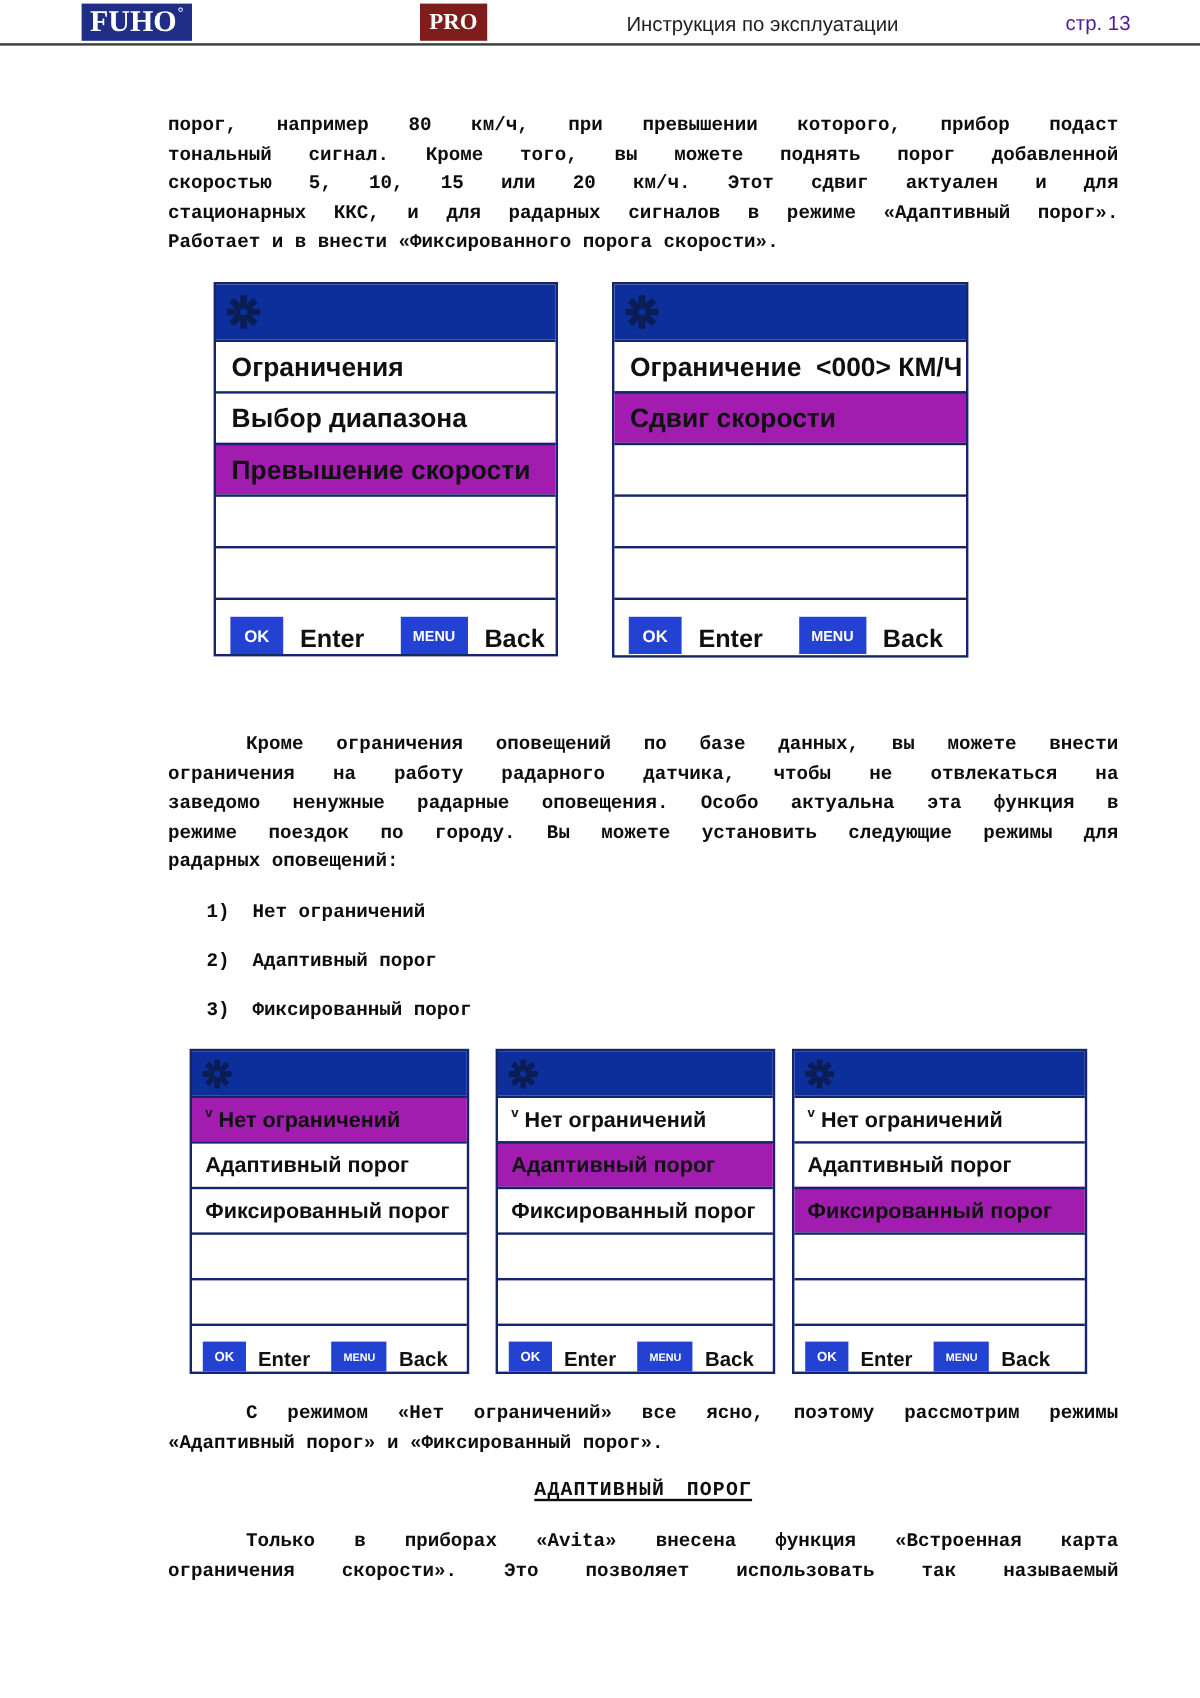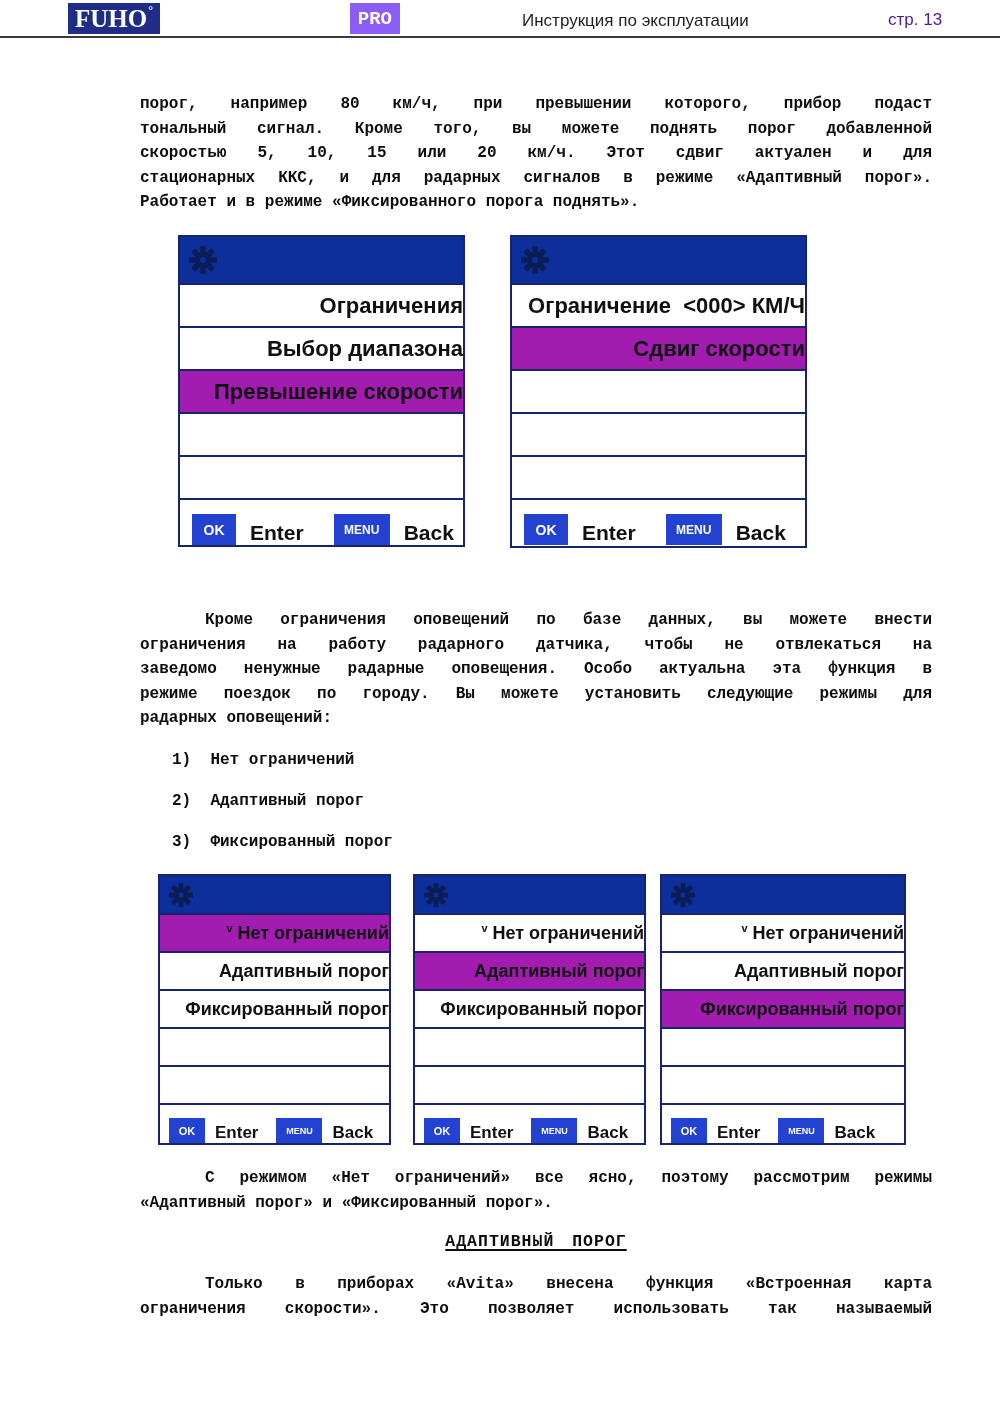--- a/index.html
+++ b/index.html
@@ -6,21 +6,21 @@
   .page{position:relative;width:1000px;height:1415px;background:#ffffff;overflow:hidden;
         font-family:"Liberation Mono",monospace;color:#0d0d0d;}
 
   
   .logo{position:absolute;left:68px;top:3px;height:31px;display:flex;align-items:stretch;}
   .logo-fuho{background:#1f2d86;color:#fff;font-family:"Liberation Serif",serif;font-weight:700;
              font-size:25px;padding:0 7px;display:flex;align-items:center;}
   .logo-fuho .deg{font-size:12px;position:relative;top:-8px;margin-left:1px;}
   .logo-model{background:#000;color:#fff;font-family:"Liberation Sans",sans-serif;font-weight:700;
               font-size:18px;letter-spacing:3px;padding:0 12px;display:flex;align-items:center;margin-top:40px;}
-  .logo-pro{background:#8b5cf6;color:#fff;font-family:Liberation Mono, monospace;font-weight:700;
+  .logo-pro{background:#7f1d1d;color:#fff;font-family:Liberation Serif, serif;font-weight:700;
             font-size:19px;padding:0 8px;display:flex;align-items:center;}
   .doc-title{position:absolute;left:522px;top:11px;font-family:"Liberation Sans",sans-serif;
              font-size:17px;color:#1e1e1e;}
   .page-num{position:absolute;left:888px;top:10px;font-family:"Liberation Sans",sans-serif;
             font-size:17px;color:#4c1d95;}
   .head-rule{position:absolute;left:0;top:36px;width:1000px;height:2px;background:#3c3c3c;}
 
   
   .para{position:absolute;left:140px;width:792px;font-weight:700;font-size:16px;}
   .tline{height:24.6px;line-height:24.6px;white-space:normal;}
@@ -30,21 +30,21 @@
            font-size:16.5px;letter-spacing:1px;word-spacing:7px;
            text-decoration:underline;text-underline-offset:3px;text-decoration-thickness:2px;}
   .list-item{position:absolute;left:172px;font-weight:700;font-size:16px;line-height:24px;}
 
   
   .menu{position:absolute;background:#fff;border:2px solid #15246b;box-sizing:border-box;
         font-family:"Liberation Sans",sans-serif;color:#101010;}
   .menu *{box-sizing:border-box;}
   .mhead{background:#0c2f9c;display:flex;align-items:center;padding-left:8px;}
   .mrow{border-top:2px solid #15246b;display:flex;align-items:center;padding-left:13px;
-        font-weight:700;justify-content:flex-end;}
+        font-weight:700;}
   .mrow.hl{background:#a21caf;}
   .mfoot{border-top:2px solid #15246b;display:flex;align-items:flex-end;padding-left:12px;
          font-weight:700;}
   .btn{background:#2342d2;color:#fff;display:inline-flex;align-items:center;justify-content:center;
        font-weight:700;}
   .check{font-weight:700;position:relative;top:-6px;margin-right:6px;}
 
   .pair .mhead{height:46px;}
   .pair .mrow{height:43px;font-size:22px;}
   .pair .mfoot{height:47px;gap:14px;font-size:21px;}
@@ -75,21 +75,21 @@
   </div>
   <div class="doc-title">Инструкция по эксплуатации</div>
   <div class="page-num">стр. 13</div>
   <div class="head-rule"></div>
 
   <div class="para" style="top:92px">
     <div class="tline j">порог, например 80 км/ч, при превышении которого, прибор подаст</div>
     <div class="tline j">тональный сигнал. Кроме того, вы можете поднять порог добавленной</div>
     <div class="tline j">скоростью 5, 10, 15 или 20 км/ч. Этот сдвиг актуален и для</div>
     <div class="tline j">стационарных ККС, и для радарных сигналов в режиме «Адаптивный порог».</div>
-    <div class="tline">Работает и в режиме «Фиксированного порога поднять».</div>
+    <div class="tline">Работает и в внести «Фиксированного порога скорости».</div>
   </div>
 
   <div class="menu pair" style="left:178px;top:235px;width:287px;height:312px">
     <div class="mhead">
       <svg class="gear" width="30" height="30" viewBox="-14 -14 28 28">
         <g fill="#0a1d55">
           <rect x="-2.6" y="-13" width="5.2" height="8" rx="1"></rect>
           <rect x="-2.6" y="-13" width="5.2" height="8" rx="1" transform="rotate(45)"></rect>
           <rect x="-2.6" y="-13" width="5.2" height="8" rx="1" transform="rotate(90)"></rect>
           <rect x="-2.6" y="-13" width="5.2" height="8" rx="1" transform="rotate(135)"></rect>

